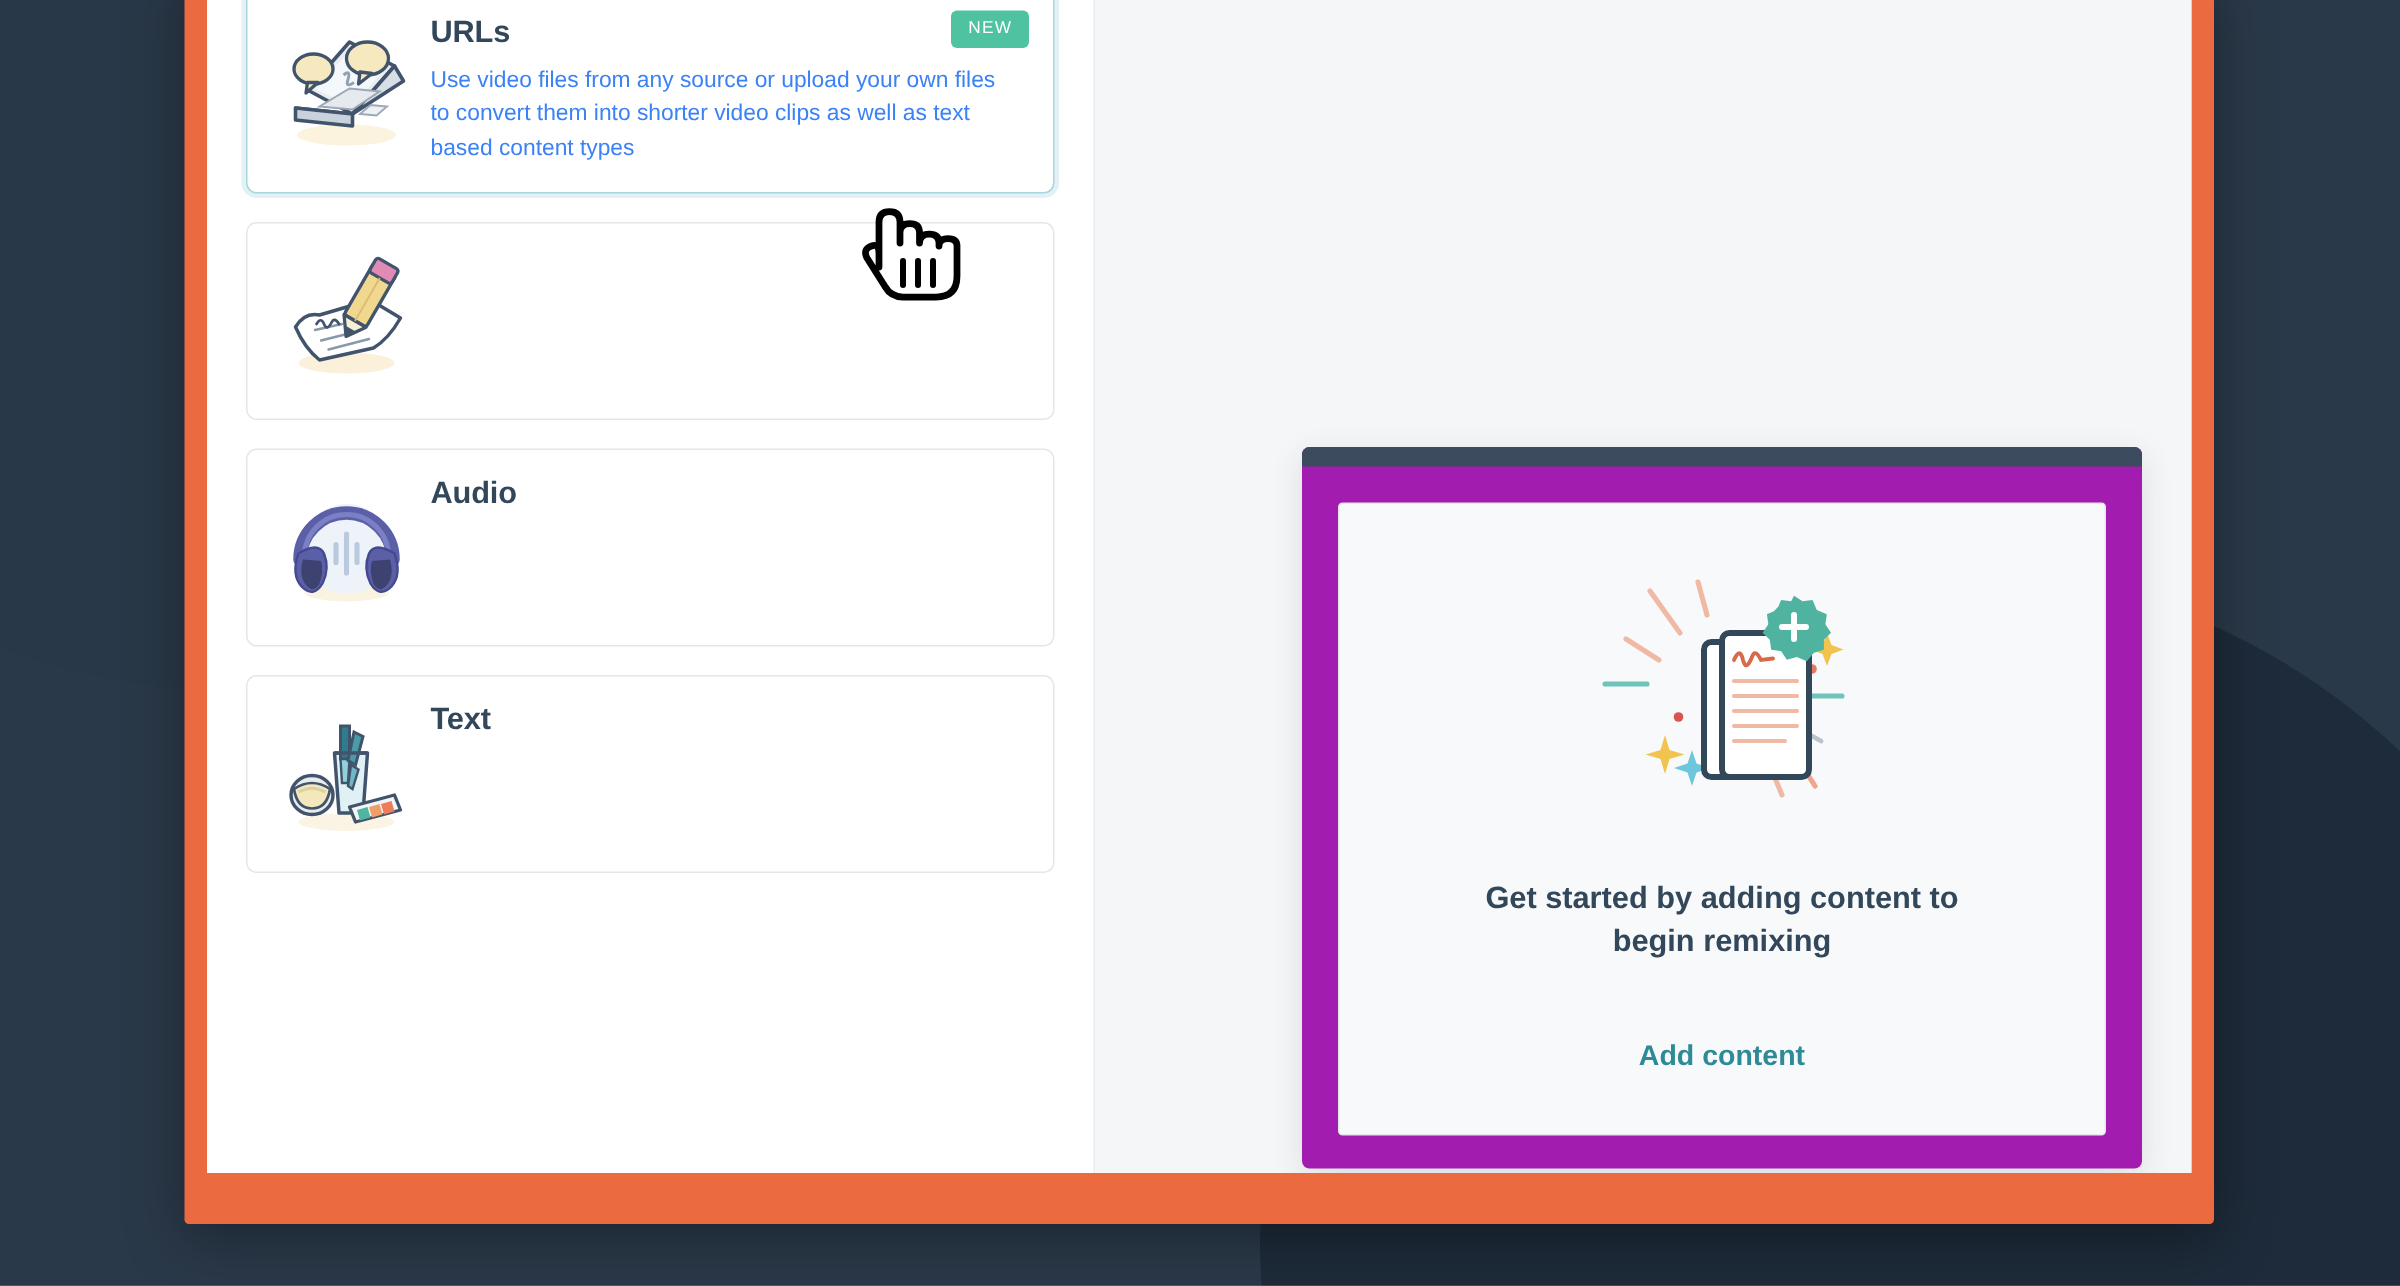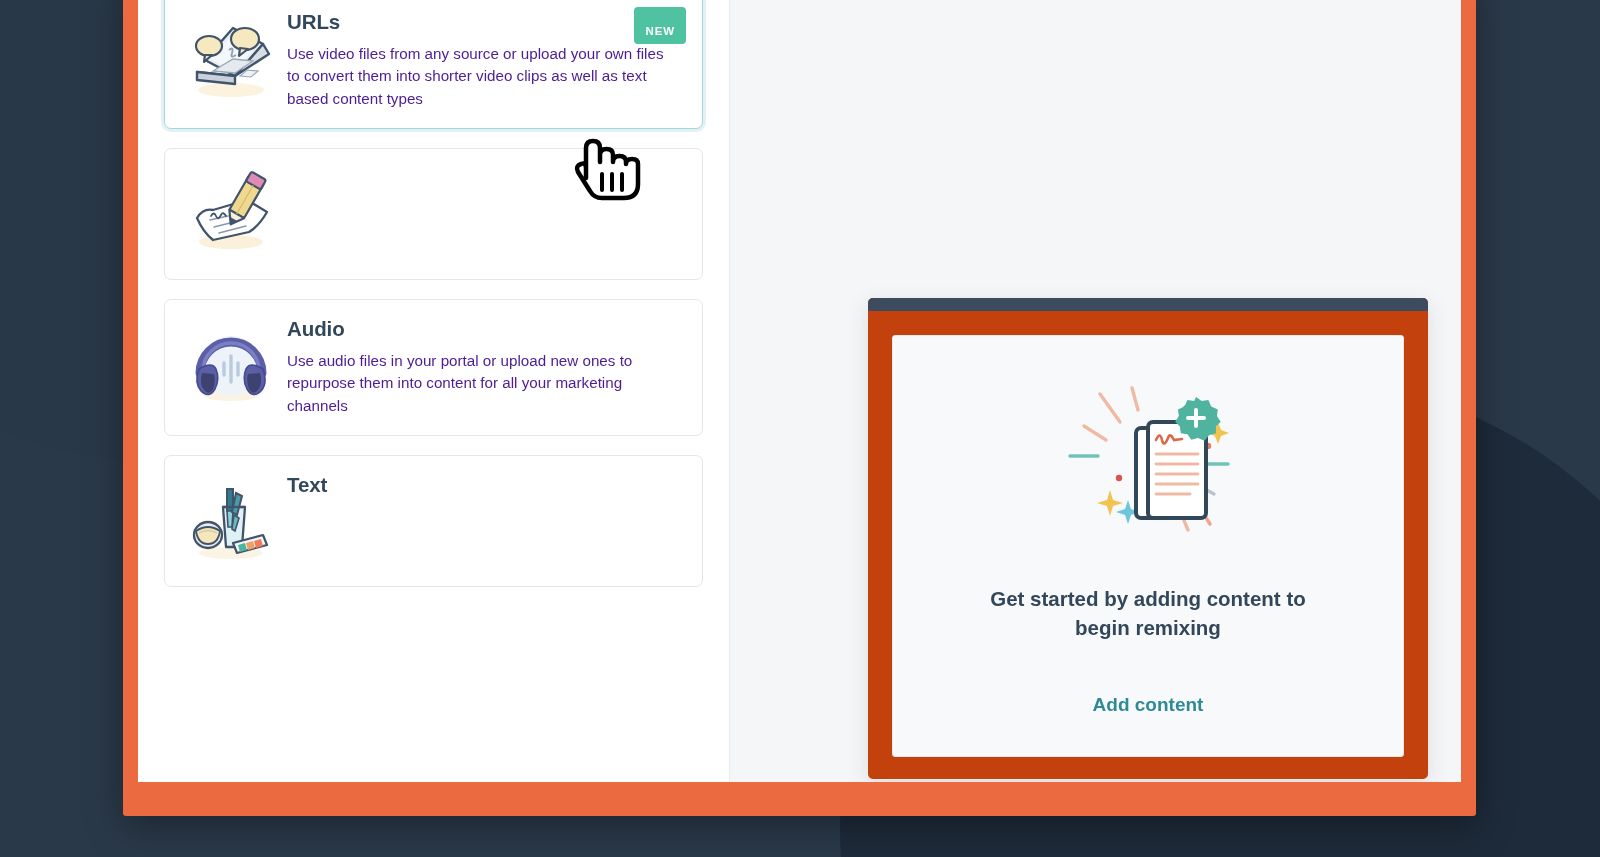--- a/index.html
+++ b/index.html
@@ -117,54 +117,54 @@
     font-size: 20.5px;
     font-weight: bold;
     color: #33475b;
     letter-spacing: -.1px;
     margin: 0 0 9px 0;
     line-height: 1.1;
   }
   .card-desc {
     font-size: 15.2px;
     line-height: 22.5px;
-    color: #4c1d95;
+    color: #3b82f6;
     margin: 0;
     max-width: 380px;
   }
 
   .new-badge {
     position: absolute;
     top: 14px;
     right: 16px;
     background: #4fc3a1;
     color: #ffffff;
     font-size: 11.5px;
-    font-weight: bold;
+    font-weight: normal;
     letter-spacing: .9px;
-    padding: 19px 11px 6px;
+    padding: 7px 11px 6px;
     border-radius: 4px;
     line-height: 1;
   }
 
   
   #right-panel {
     flex: 1 1 auto;
     background: #f5f6f7;
     position: relative;
     overflow: hidden;
   }
 
   
   #preview-card {
     position: absolute;
     left: 138px;
     top: 322px;
     width: 560px;
-    background: #c2410c;
+    background: #a21caf;
     border-radius: 5px;
     box-shadow: 0 6px 22px rgba(33,49,64,.12);
     overflow: hidden;
   }
   #preview-topbar {
     height: 13px;
     background: #3c4b5e;
   }
   #preview-inner {
     padding: 24px 24px 22px;
@@ -291,21 +291,20 @@
 
             <g stroke="#b9c9de" stroke-width="3.4" stroke-linecap="round" fill="none">
               <path d="M41 42 L41 54"></path>
               <path d="M48 35 L48 61"></path>
               <path d="M55 42 L55 54"></path>
             </g>
           </svg>
         </div>
         <div class="card-body">
           <h3 class="card-title">Audio</h3>
-          <p class="card-desc">Use audio files in your portal or upload new ones to repurpose them into content for all your marketing channels</p>
         </div>
       </div>
 
       <div class="source-card">
         <div class="card-icon">
           <svg width="96" height="86" viewBox="0 0 96 86" aria-hidden="true">
             <ellipse cx="48" cy="76" rx="32" ry="6" fill="#fbf4e4"></ellipse>
 
             <path d="M40 30 L62 30 L59 70 L43 70 Z" fill="#dff1f4" stroke="#41546b" stroke-width="2.3" stroke-linejoin="round"></path>
             <path d="M44 12 L50 12 L50 34 L44 34 Z" fill="#2f7d8c" stroke="#41546b" stroke-width="2"></path>

